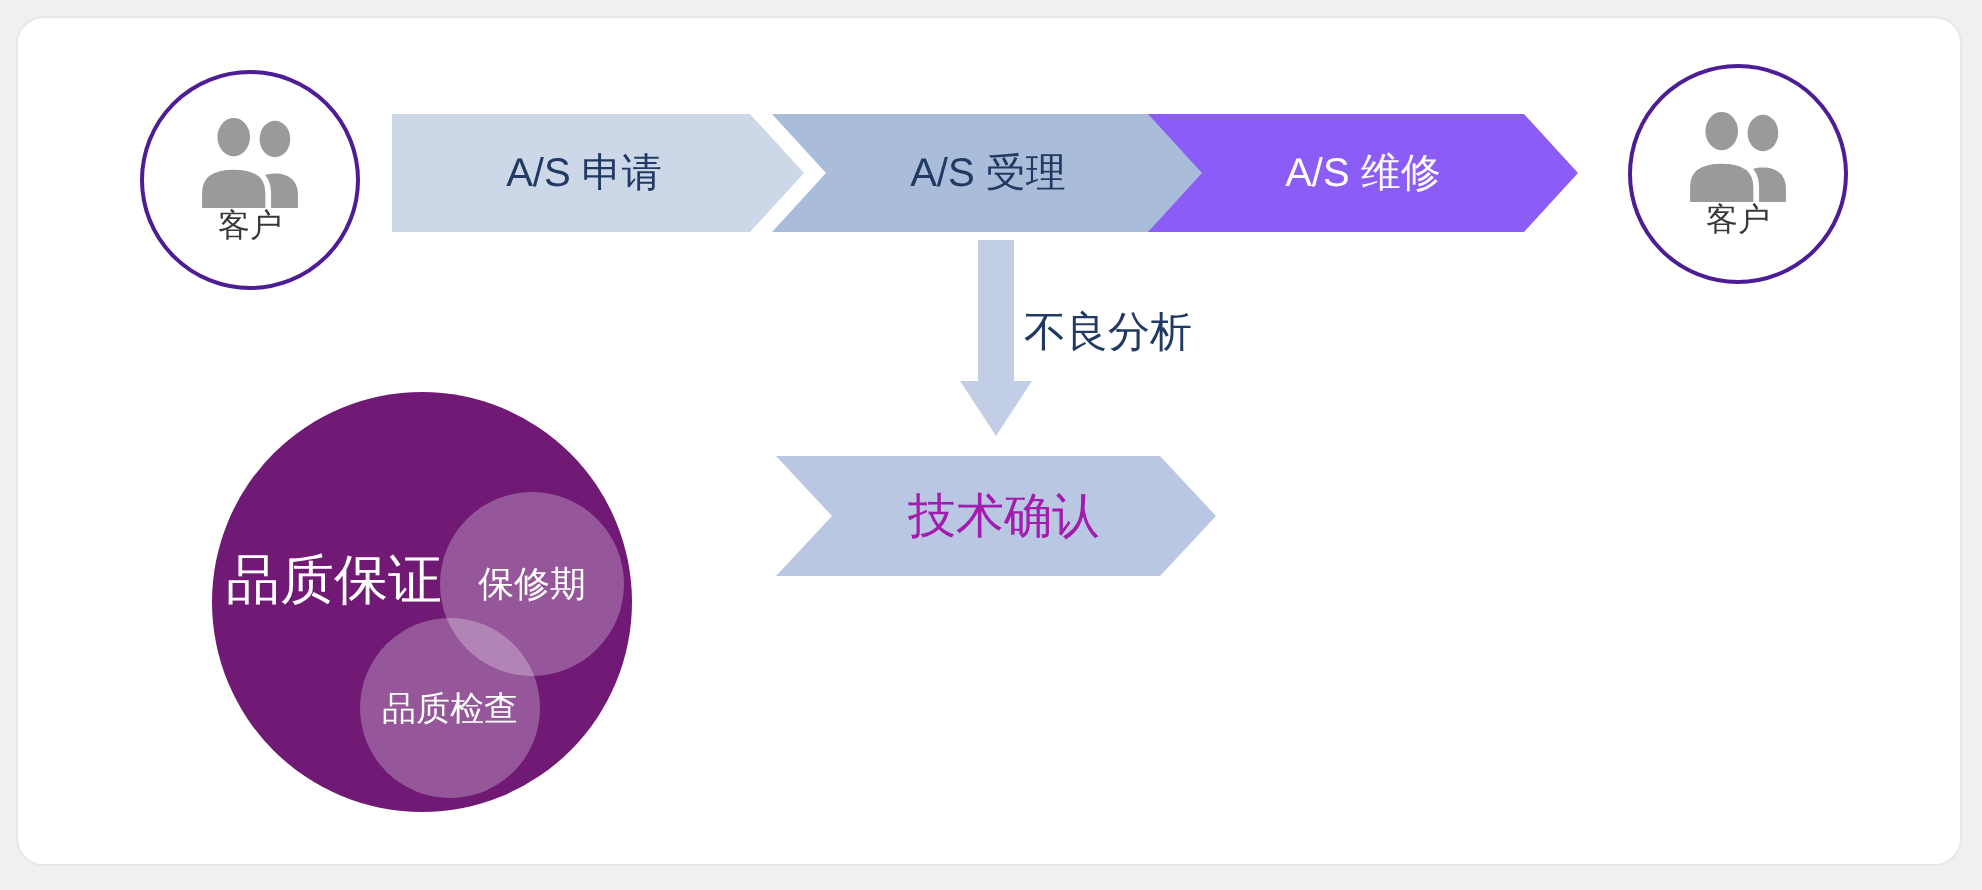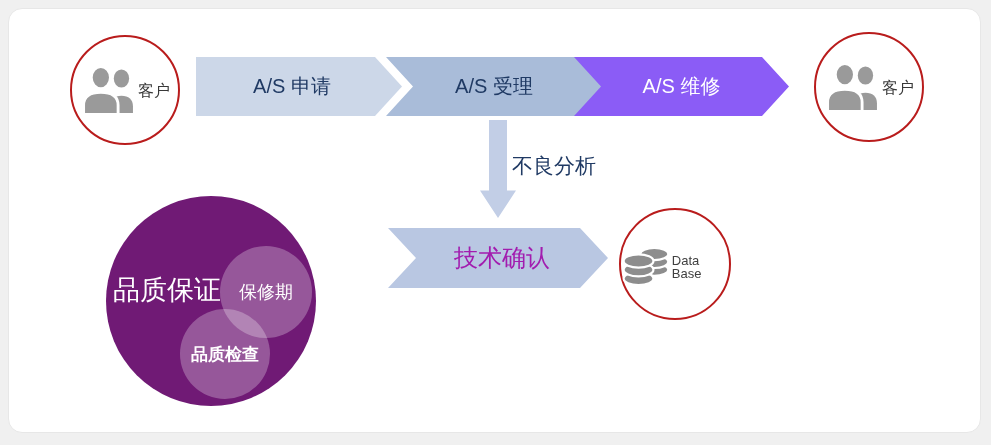--- a/index.html
+++ b/index.html
@@ -7,23 +7,23 @@
     position:relative; width:991px; height:445px;
     background:#f0f0f0; overflow:hidden;
     font-family:"Liberation Sans","DejaVu Sans",sans-serif;
   }
   .card {
     position:absolute; left:8px; top:8px; width:971px; height:423px;
     background:#ffffff; border:1px solid #e7e7e7; border-radius:14px;
   }
   
   .circle {
-    position:absolute; border:2px solid #b91c1c; border-radius:50%;
-    background:#fff; display:flex; flex-direction:row;
-    align-items:center; justify-content:center; box-sizing:border-box;
+    position:absolute; border:2px solid #4c1d95; border-radius:50%;
+    background:#fff; display:flex; flex-direction:column;
+    align-items:center; justify-content:center; box-sizing:border-box;font-family:Liberation Mono, monospace;
   }
   .circle.cust-left  { left:61px;  top:26px;  width:110px; height:110px; }
   .circle.cust-right { left:805px; top:23px;  width:110px; height:110px; }
   .circle.db         { left:610px; top:199px; width:112px; height:112px; }
   .actor-label { font-size:16px; color:#383838; margin-top:2px; line-height:1; }
   .db-label    { font-size:13px; color:#404040; margin-top:5px; line-height:1; }
 
   
   .chev {
     position:absolute; top:48px; height:59px; box-sizing:border-box;
@@ -72,21 +72,21 @@
     position:absolute; left:7px; top:80px;
     font-size:27px; color:#ffffff; white-space:nowrap; line-height:1.1;
   }
   .sub-circle {
     position:absolute; border-radius:50%;
     background:rgba(255,255,255,0.27);
     display:flex; align-items:center; justify-content:center;
     color:#ffffff; white-space:nowrap;
   }
   .sub1 { left:114px; top:50px;  width:92px; height:92px; font-size:18px; }
-  .sub2 { left:74px;  top:113px; width:90px; height:90px; font-size:17px;font-weight:bold; }
+  .sub2 { left:74px;  top:113px; width:90px; height:90px; font-size:17px; }
 </style>
 </head>
 <body>
 
 <div class="stage">
   <div class="card">
 
     <div class="circle cust-left">
       <svg width="58" height="46" viewBox="0 0 60 48">
         <g fill="#9a9a9a">
@@ -125,33 +125,20 @@
       <div class="actor-label">客户</div>
     </div>
 
     <div class="down-arrow"></div>
     <div class="branch-label">不良分析</div>
 
     <div class="confirm">
       <span>技术确认</span>
     </div>
 
-    <div class="circle db">
-      <svg width="54" height="47" viewBox="0 0 58 50">
-        <g fill="#8d8d8d" stroke="#ffffff" stroke-width="2.5">
-          <ellipse cx="38" cy="31" rx="16" ry="7"></ellipse>
-          <ellipse cx="38" cy="22" rx="16" ry="7"></ellipse>
-          <ellipse cx="38" cy="13" rx="16" ry="7"></ellipse>
-          <ellipse cx="20" cy="41" rx="17" ry="7.5"></ellipse>
-          <ellipse cx="20" cy="31" rx="17" ry="7.5"></ellipse>
-          <ellipse cx="20" cy="21" rx="17" ry="7.5"></ellipse>
-        </g>
-      </svg>
-      <div class="db-label">Data Base</div>
-    </div>
 
     <div class="quality-circle">
       <div class="quality-main">品质保证</div>
       <div class="sub-circle sub1">
         <span>保修期</span>
       </div>
       <div class="sub-circle sub2">
         <span>品质检查</span>
       </div>
     </div>

